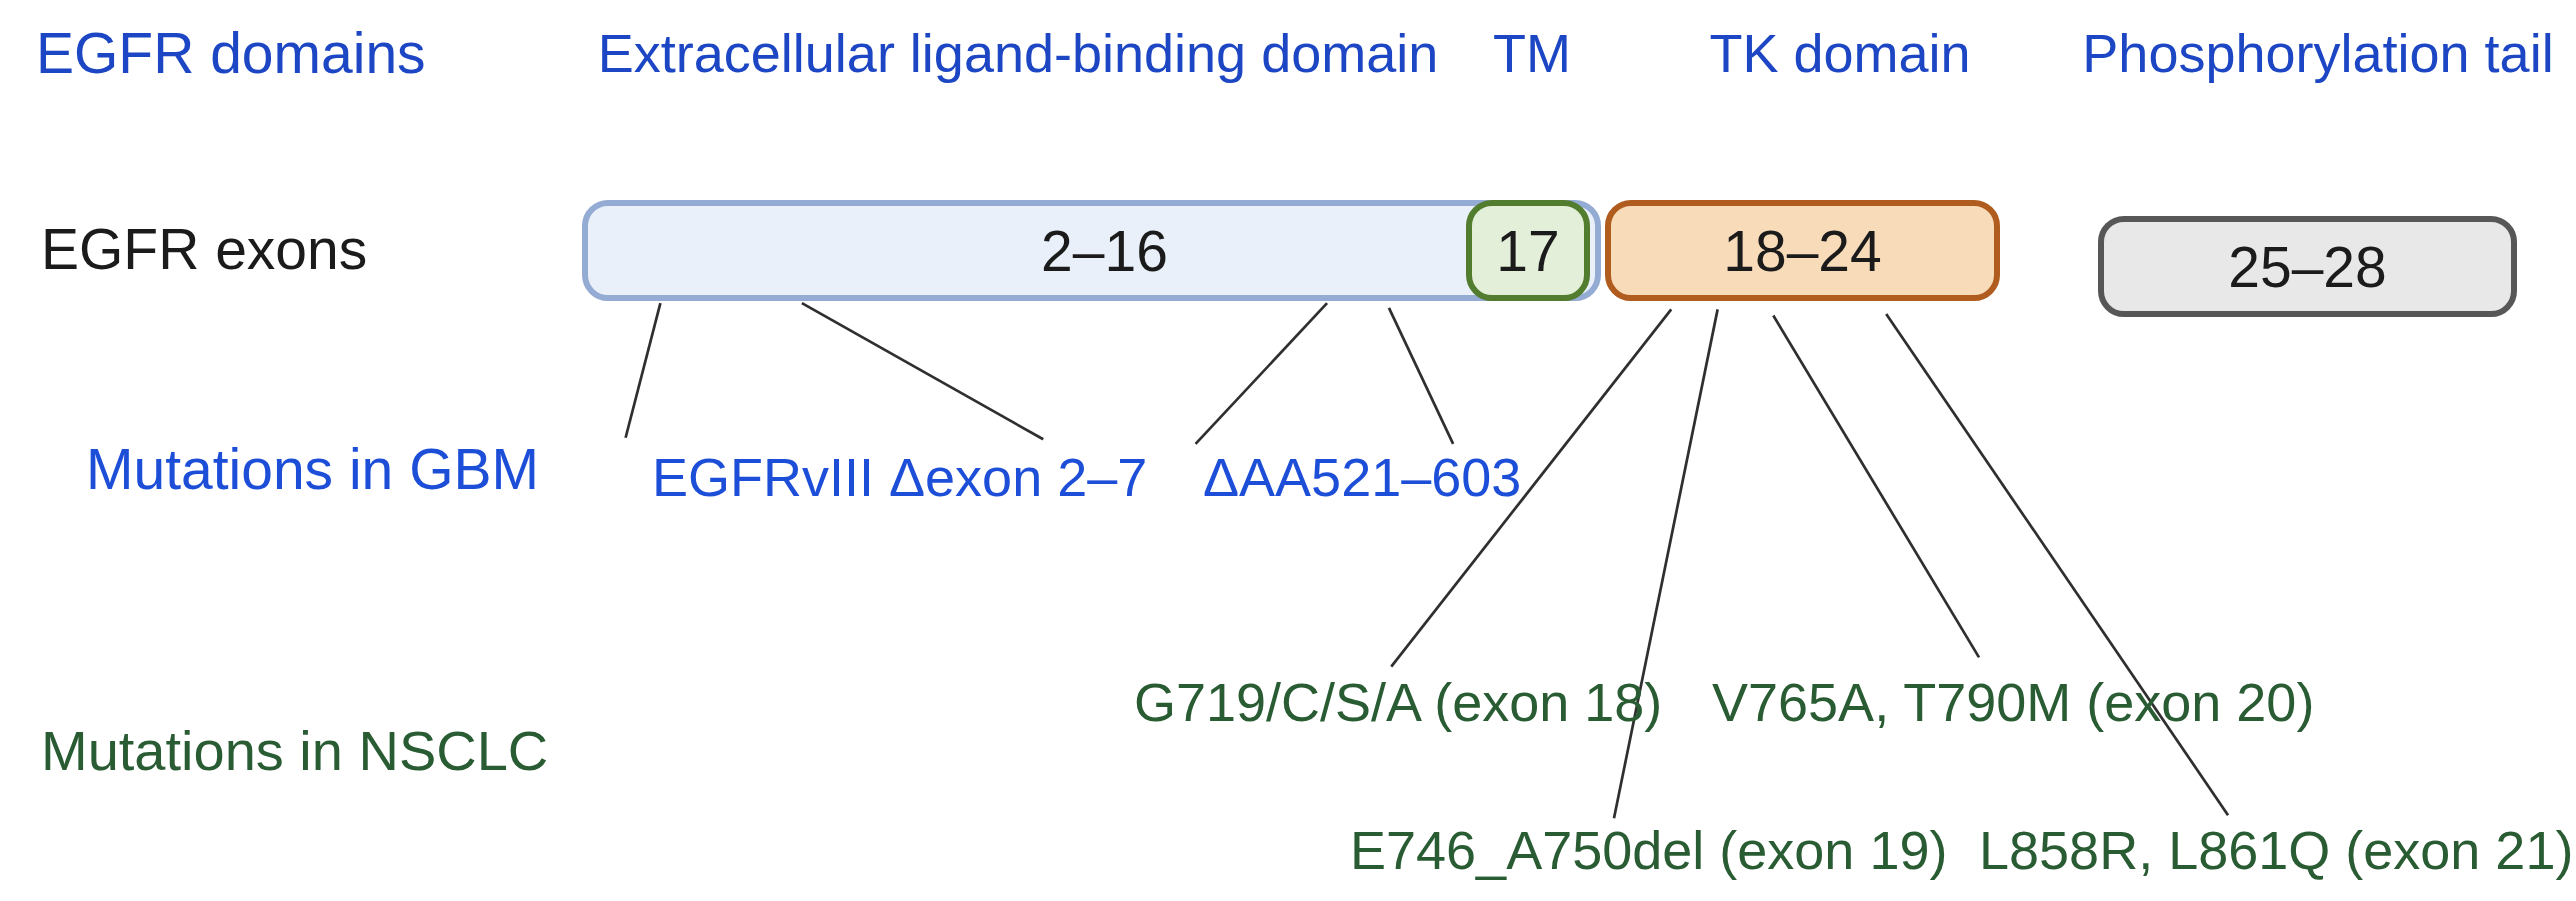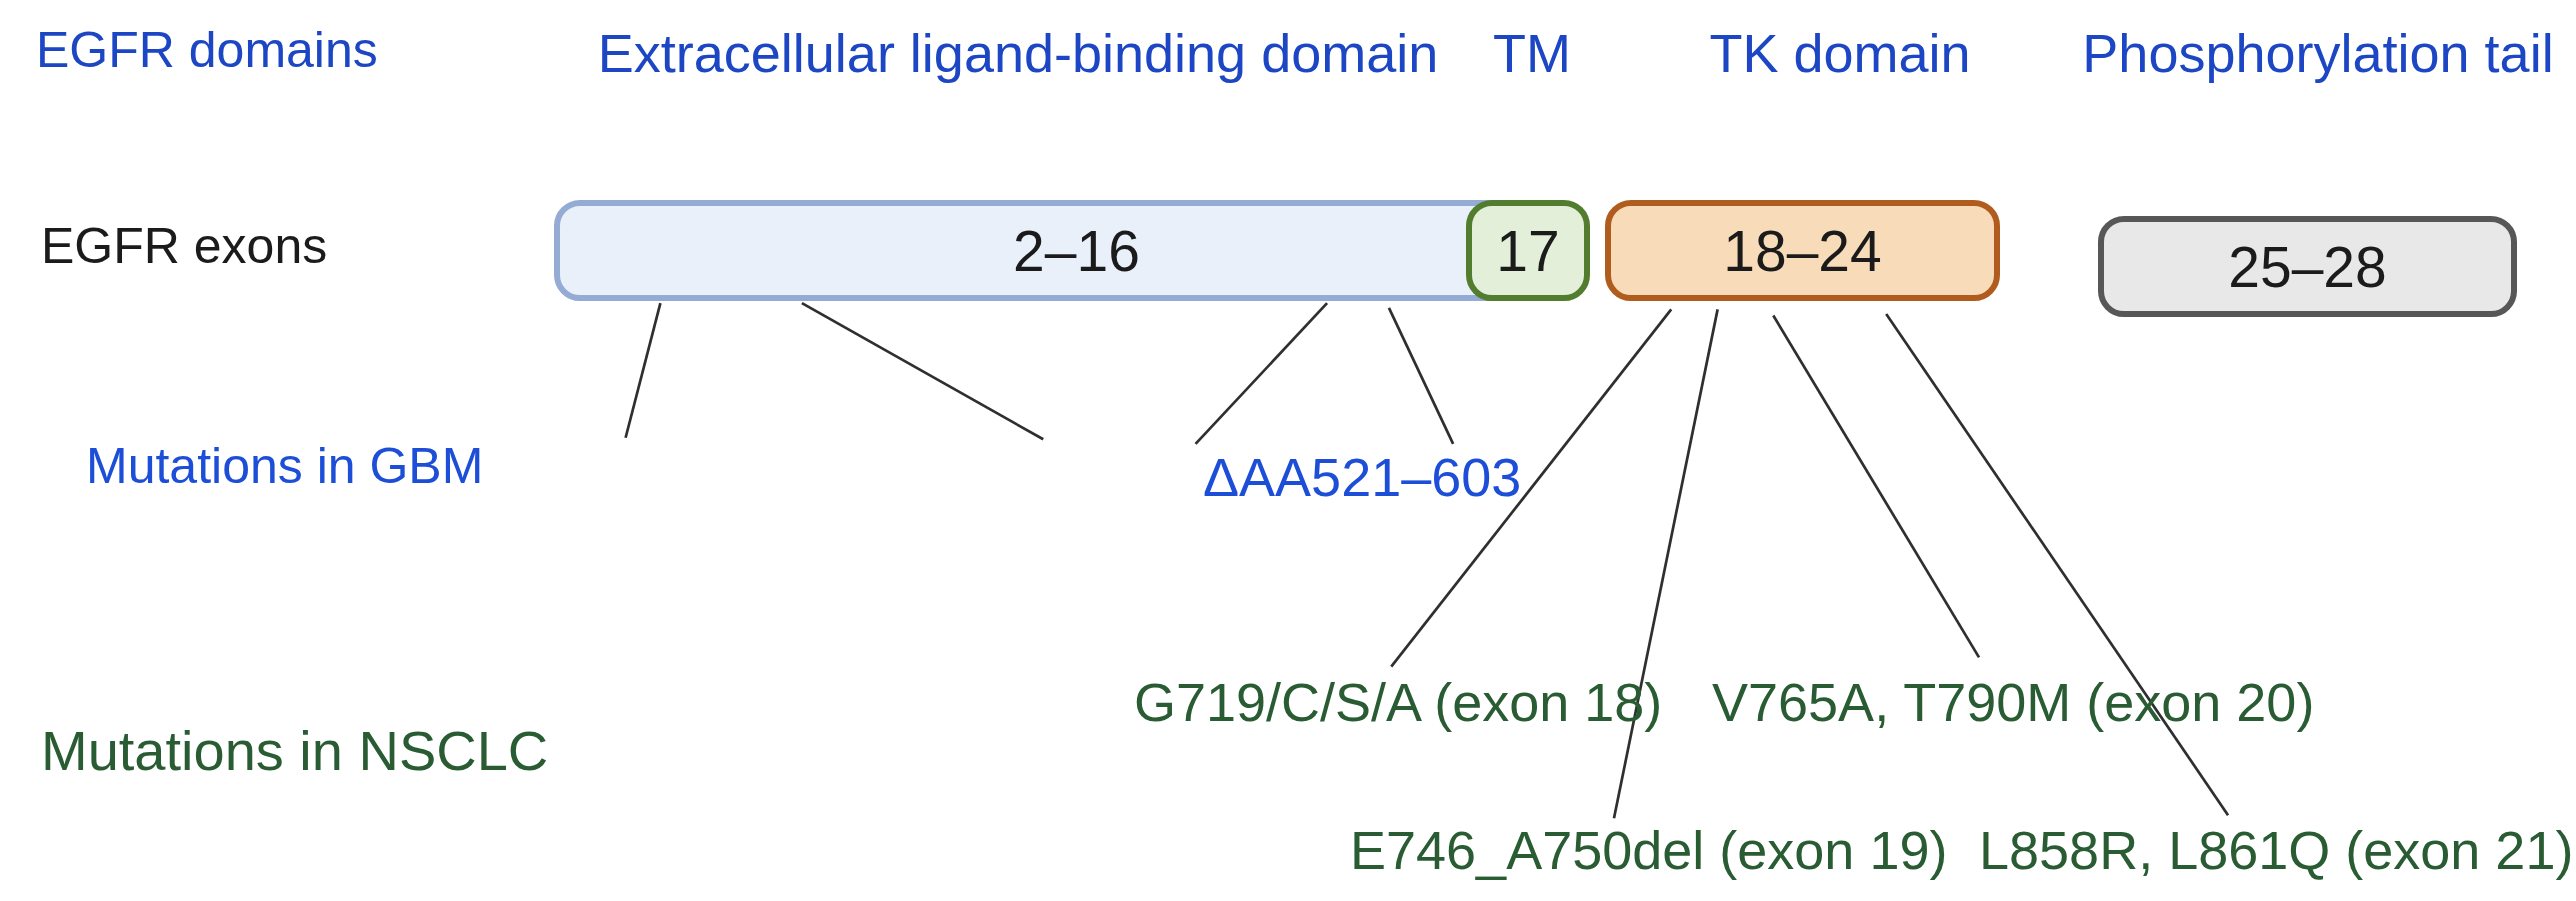--- a/index.html
+++ b/index.html
@@ -17,41 +17,41 @@
   }
   .abs { position: absolute; white-space: nowrap; line-height: 1; }
 
   
   .blue-text  { color: #1c46c3; }
   .red-text   { color: #1d4ed8; margin-left: 45px; }
   .green-text { color: #2a5c34; }
   .black-text { color: #1b1b1b; }
 
   
-  .row-header { font-size: 50px; }
+  .row-header { font-size: 57px; }
   .nsclc-header { font-size: 56px; }
 
   
   .domain-label { font-size: 54px; transform: translateX(-50%); }
 
   
   .exon-box {
     position: absolute;
     top: 200px;
     height: 101px;
     box-sizing: border-box;
     border-radius: 26px;
     border: 6.2px solid #000;
     display: flex;
     align-items: center;
     justify-content: center;
     font-size: 57px;
     color: #1b1b1b;
   }
-  .exon-box.b1 { left: 554px;  width: 1019px; background: #e9f0fa; border-color: #94abd4; padding-left: 26px; }
+  .exon-box.b1 { left: 582px;  width: 1019px; background: #e9f0fa; border-color: #94abd4; padding-left: 26px; }
   .exon-box.b2 { left: 1466px; width: 124px;  background: #e3efd9; border-color: #527d2f; }
   .exon-box.b3 { left: 1605px; width: 395px;  background: #f8dcba; border-color: #b05c1e; }
   .exon-box.b4 { left: 2098px; width: 419px;  background: #e8e8e8; border-color: #575757; margin-top: 16px; }
 
   
   .mut-label { font-size: 54px; }
 
   
   #connectors {
     position: absolute;
@@ -100,20 +100,21 @@
   </div>
   <div class="exon-box b3">
     <span>18–24</span>
   </div>
   <div class="exon-box b4">
     <span>25–28</span>
   </div>
 
   <div class="abs row-header red-text" style="left:41px; top:441px;">Mutations in GBM</div>
 
+  <div class="abs mut-label red-text" style="left:607px; top:450px;">EGFRvIII Δexon 2–7</div>
   <div class="abs mut-label red-text" style="left:1158px; top:450px;">ΔAA521–603</div>
 
   <div class="abs nsclc-header green-text" style="left:41px; top:723px;">Mutations in NSCLC</div>
 
   <div class="abs mut-label green-text" style="left:1134px; top:675px;">G719/C/S/A (exon 18)</div>
   <div class="abs mut-label green-text" style="left:1712px; top:675px;">V765A, T790M (exon 20)</div>
   <div class="abs mut-label green-text" style="left:1350px; top:823px;">E746_A750del (exon 19)</div>
   <div class="abs mut-label green-text" style="left:1979px; top:823px;">L858R, L861Q (exon 21)</div>
 
 </div>

